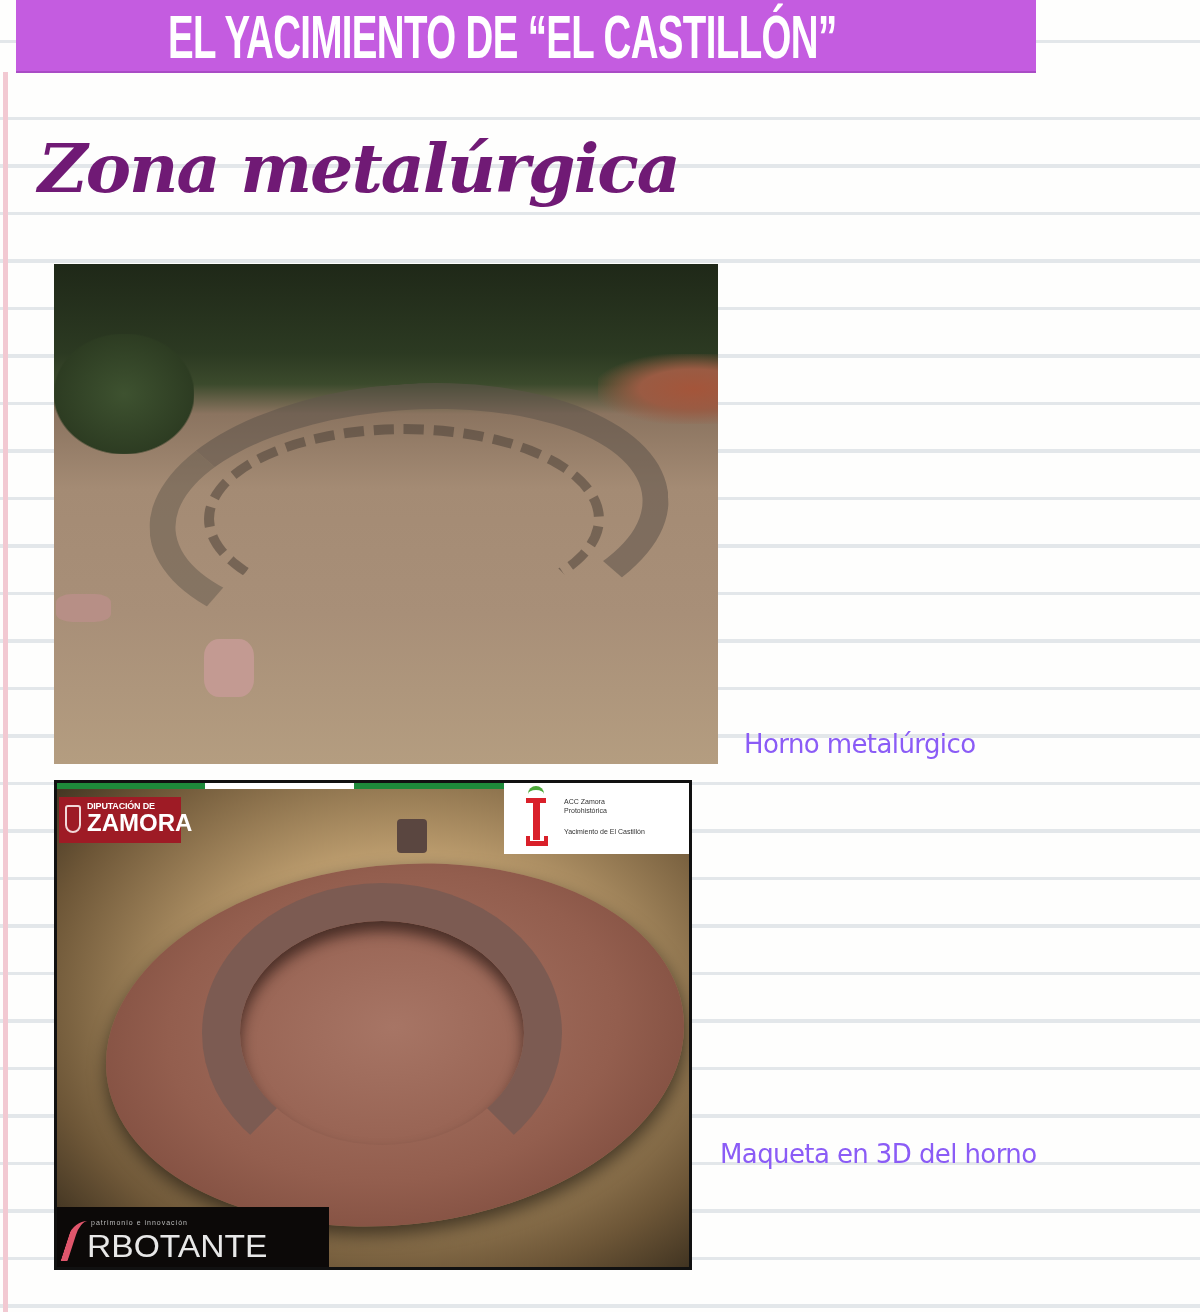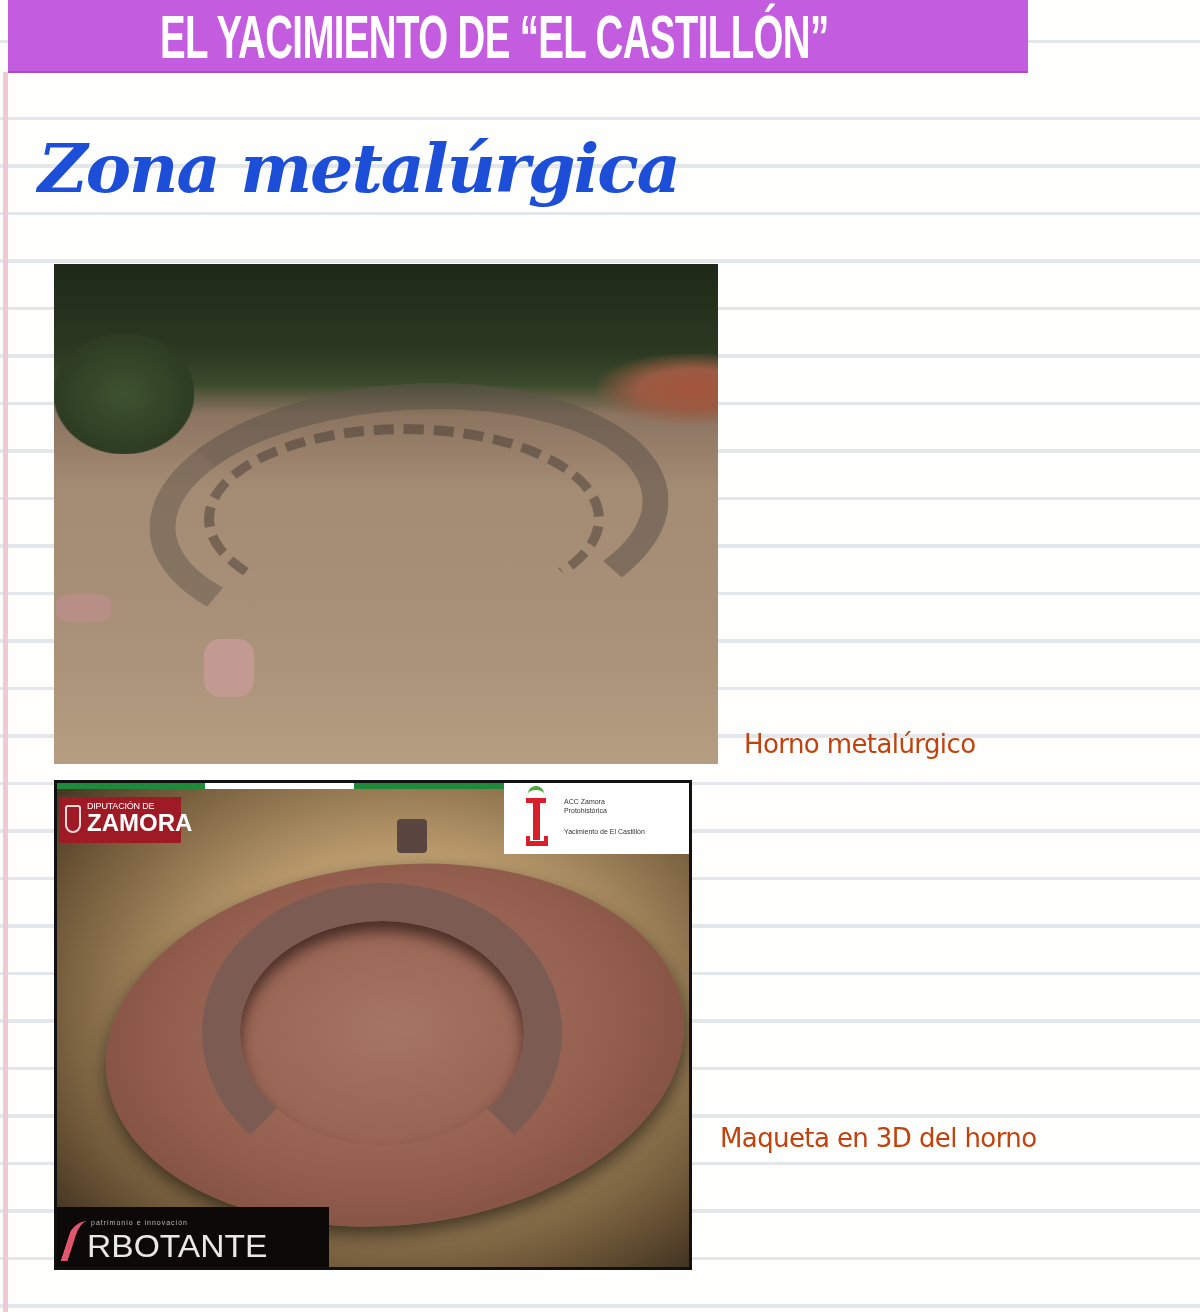--- a/index.html
+++ b/index.html
@@ -18,21 +18,21 @@
       font-family: "DejaVu Sans", sans-serif;
     }
     .margin-line {
       position: absolute;
       left: 3px; top: 72px; bottom: 0;
       width: 5px;
       background: #f2c9d2;
     }
     .header-band {
       position: absolute;
-      left: 8px; top: 0;
+      left: 16px; top: 0;
       width: 1020px; height: 73px;
       background: #c45ce0;
       border-bottom: 2px solid #a94cc5;
     }
     .header-title {
       position: absolute;
       left: 152px; top: 2px;
       color: #ffffff;
       font-family: "Liberation Sans", sans-serif;
       font-weight: bold;
@@ -42,21 +42,21 @@
       transform: scaleX(0.62);
       transform-origin: left top;
       white-space: nowrap;
     }
     .script-heading {
       position: absolute;
       left: 38px; top: 128px;
       font-family: "DejaVu Serif", serif;
       font-style: italic;
       font-size: 68px;
-      color: #1d4ed8;
+      color: #701a75;
       letter-spacing: -2px;
       white-space: nowrap;
     }
     .photo {
       position: absolute;
       overflow: hidden;
     }
     .photo-1 {
       left: 54px; top: 264px;
       width: 664px; height: 500px;
@@ -128,21 +128,21 @@
     }
     .zamora-badge .crest {
       position: absolute; left: 6px; top: 8px;
       width: 16px; height: 28px;
       border: 2px solid #f2d8d8;
       border-radius: 3px 3px 8px 8px;
     }
     .zamora-top {
       display: block;
       font-family: "Liberation Sans", sans-serif;
-      font-weight: normal;
+      font-weight: bold;
       font-size: 9px;
       line-height: 11px;
       letter-spacing: -0.2px;
       white-space: nowrap;
     }
     .zamora-main {
       display: block;
       font-family: Liberation Sans, sans-serif;
       font-weight: bold;
       font-size: 24px;
@@ -210,34 +210,34 @@
       line-height: 34px;
       color: #e8e8e8;
       letter-spacing: 0px;
       transform: scaleX(1.05);
       transform-origin: left top;
       white-space: nowrap;
     }
     .caption {
       position: absolute;
       font-family: "DejaVu Sans", sans-serif;
-      color: #c2410c;
+      color: #8b5cf6;
       font-size: 26px;
       letter-spacing: -0.6px;
     }
     .caption-1 {
       left: 744px; top: 726px;
       line-height: 36px;
     }
     .caption-2 {
       left: 720px; top: 1118px;
       width: 470px;
       line-height: 40.5px;
     }
-    .caption-2 span { display: block; white-space: nowrap; }
+    .caption-2 span { display: block; white-space: nowrap; margin-top: 16px; }
   </style>
 </head>
 <body>
 
 <div class="margin-line"></div>
 
 <header class="header-band">
   <h1 class="header-title">EL YACIMIENTO DE “EL CASTILLÓN”</h1>
 </header>
 

